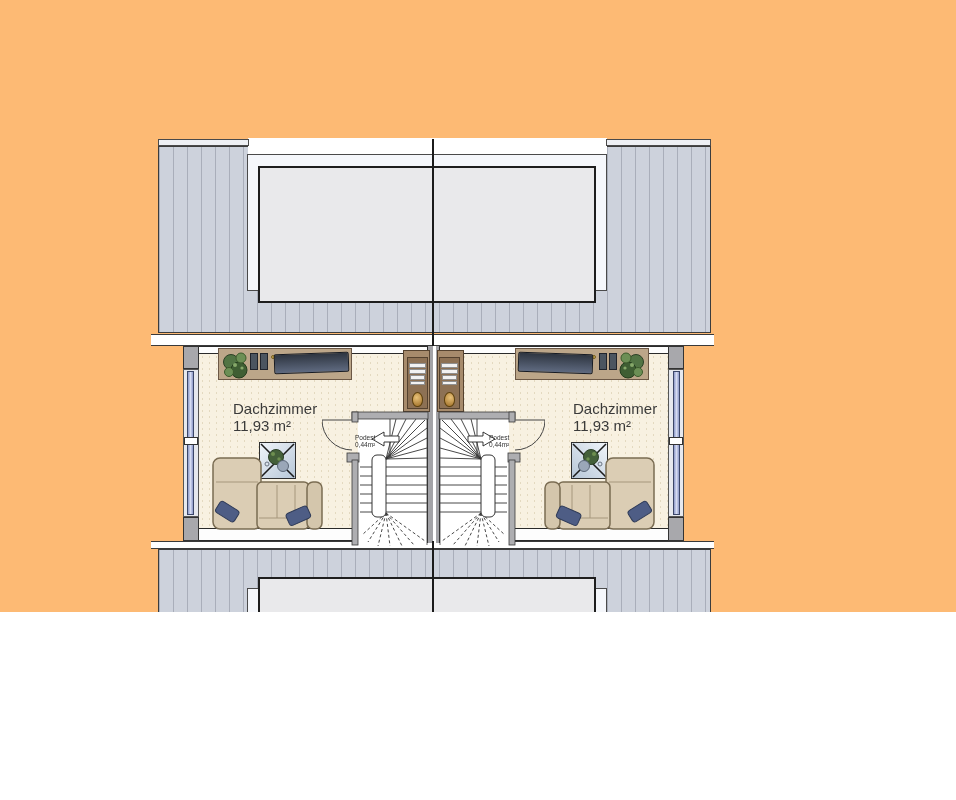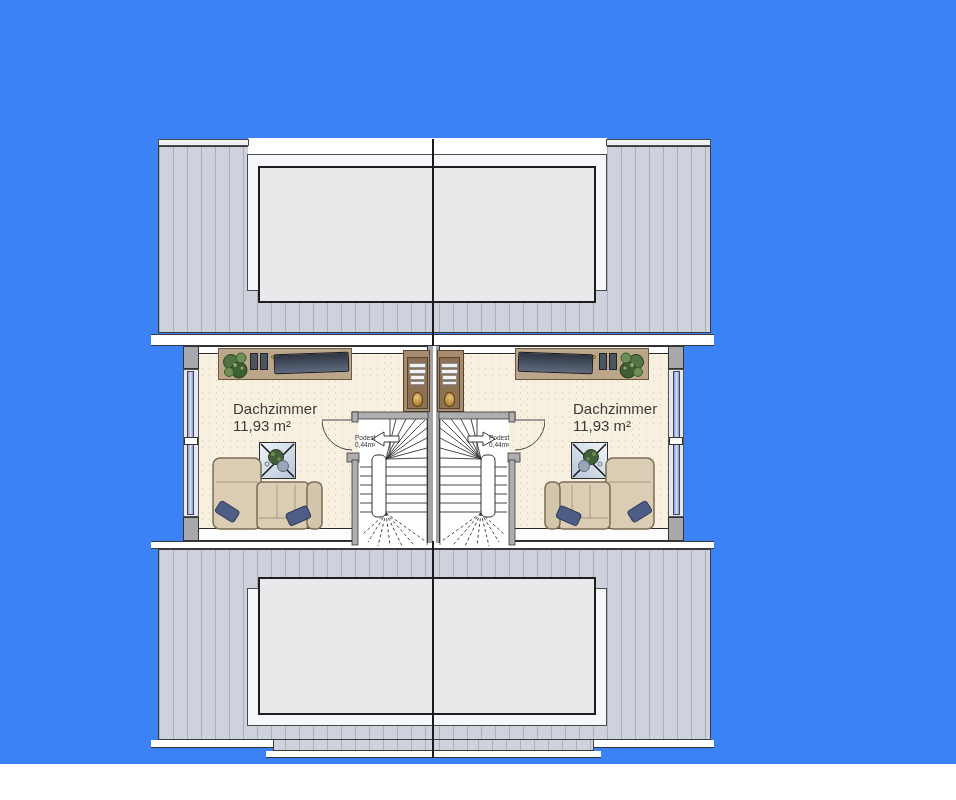--- a/index.html
+++ b/index.html
@@ -1,16 +1,16 @@
 <!DOCTYPE html>
 <html><head>
 <meta charset="utf-8">
 <style>
   html,body{margin:0;padding:0;background:#fff;}
-  #plan{position:relative;width:956px;height:764px;background:#3b82f6;overflow:hidden;
+  #plan{position:relative;width:956px;height:612px;background:#fdba74;overflow:hidden;
         font-family:"Liberation Sans",sans-serif;}
   #plan *{position:absolute;box-sizing:border-box;}
 
   
   .roof{background-color:#cdd2dc;
         background-image:repeating-linear-gradient(90deg,#a9aeba 0 1px,rgba(0,0,0,0) 1px 14px);
         border:1px solid #3c3c3c;}
   .ridgebar{background:#eef0f4;border:1px solid #4a4a4a;}
   .dormer-frame{background:#f5f7fb;border:1px solid #4a4a4a;}
   .dormer-glass{background:#e9e9eb;border:2px solid #1e1e1e;}

